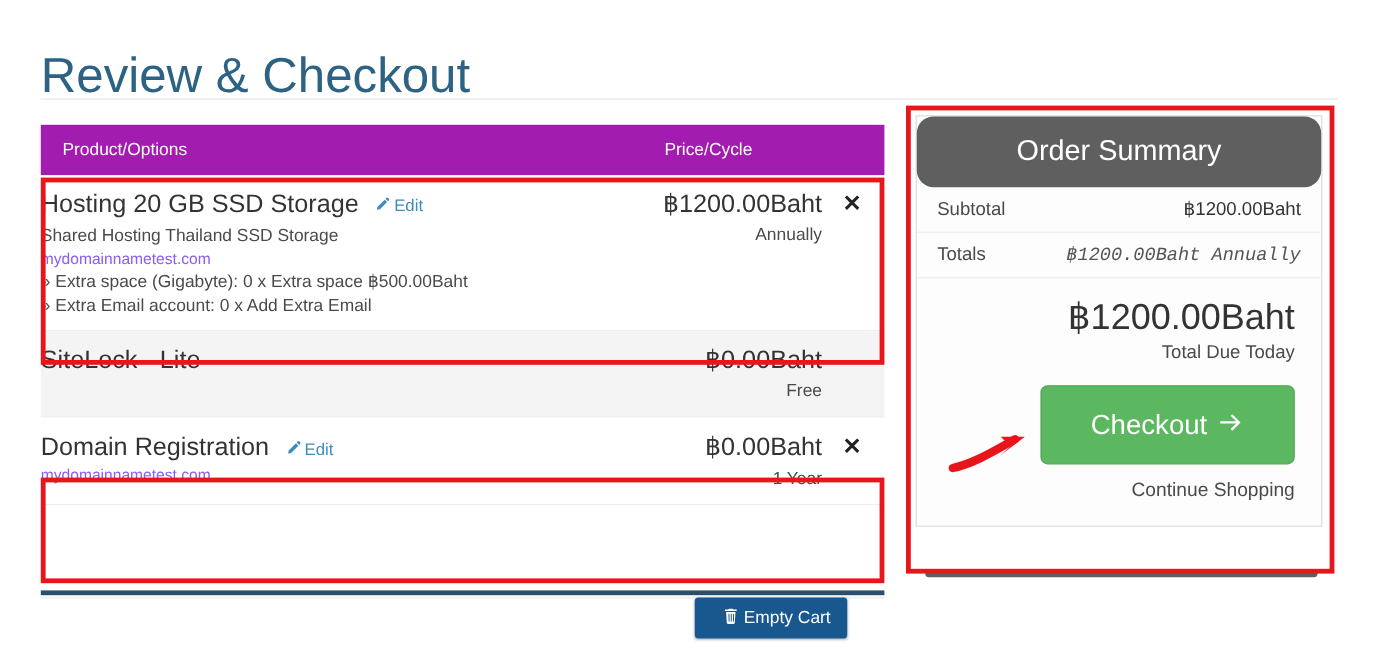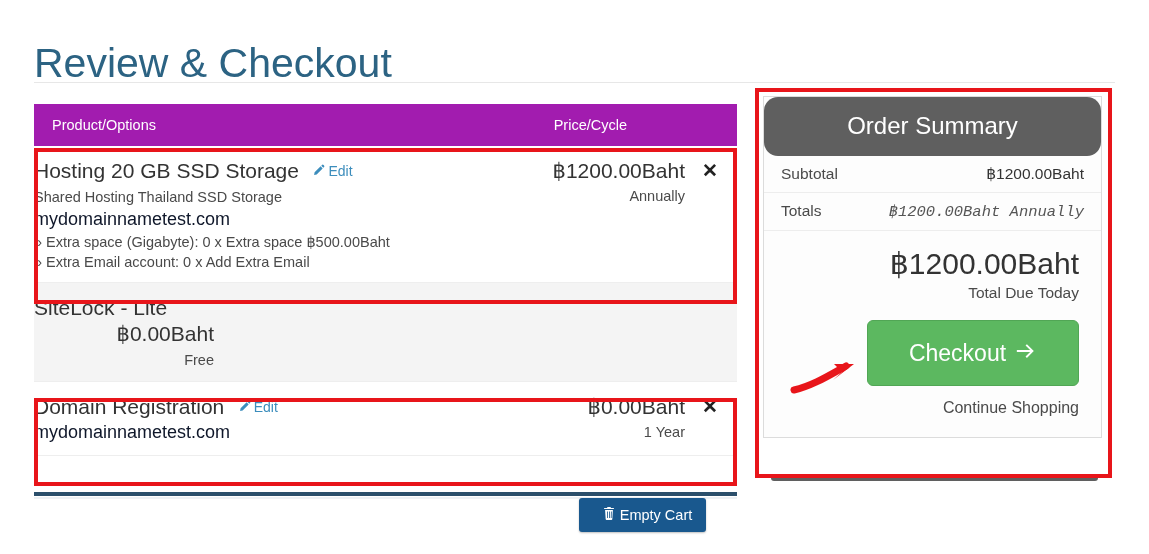--- a/index.html
+++ b/index.html
@@ -57,21 +57,21 @@
   .th-price   { padding-right: 110px; }
 
   .cart-row {
     position: relative;
     display: flex;
     background: #ffffff;
     border-bottom: 1px solid #eeeeee;
     padding: 12px 0 10px 0;
     box-sizing: border-box;
   }
-  .cart-row.alt { background: #f4f4f4; flex-direction: column; }
+  .cart-row.alt { background: #f4f4f4; }
 
   .row-left  { flex: 1; min-width: 0; }
   .row-right { width: 232px; padding-right: 52px; text-align: right; box-sizing: border-box;}
 
   .prod-name {
     font-size: 21px;
     color: #333333;
     font-weight: 400;
     line-height: 1.25;
     display: inline-block;
@@ -88,22 +88,22 @@
   }
   .edit-link .pencil { margin-right: 3px; display:inline-block; transform: translateY(1px); }
 
   .prod-sub {
     font-size: 14.5px;
     color: #4a4a4a;
     line-height: 1.38;
     margin-top: 3px;
   }
   .prod-domain {
-    font-size: 18px;
-    color: #0f172a;
+    font-size: 13px;
+    color: #8b5cf6;
     line-height: 1.38;
     text-decoration: none;
     display: block;
   }
   .prod-config {
     font-size: 14.5px;
     color: #4a4a4a;
     line-height: 1.38;
   }
 
@@ -186,21 +186,21 @@
     color: #ffffff;
     text-align: center;
     font-size: 24px;
     padding: 15px 0 16px 0;
     font-weight: 400;
     border-radius: 14px;
   }
   .sum-row {
     display: flex;
     justify-content: space-between;
-    align-items: flex-start;
+    align-items: center;
     padding: 9px 17px 9px 17px;
     font-size: 15.5px;
     border-bottom: 1px solid #ededed;
   }
   .sum-label { color: #4a4a4a; }
   .sum-value { color: #333; }
   .sum-value.italic { font-style: italic; color: #555; font-family: Liberation Mono, monospace; }
 
   #total-block {
     text-align: right;

